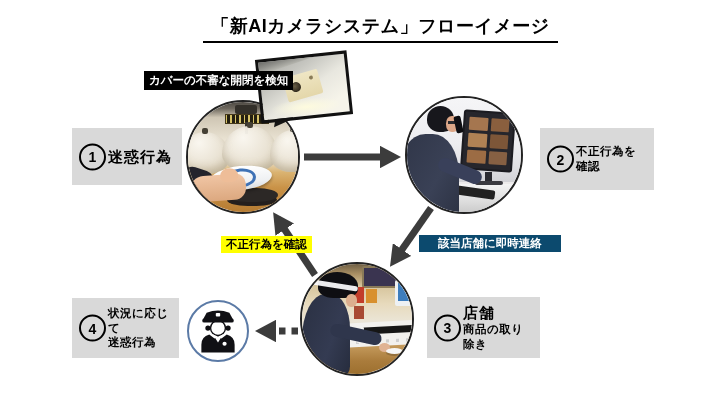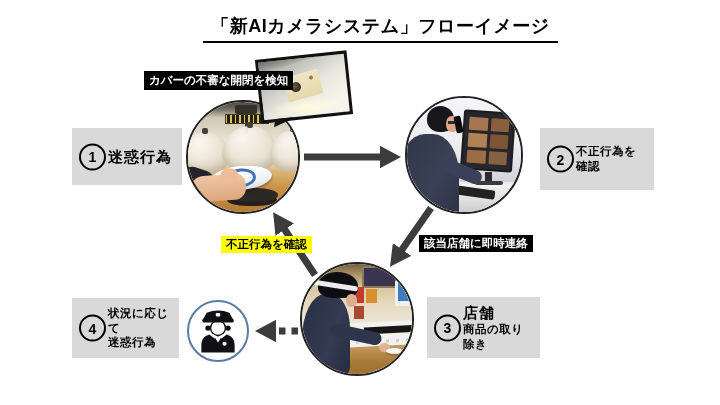--- a/index.html
+++ b/index.html
@@ -24,21 +24,21 @@
   .box1{left:72px;top:128px;width:110px;height:57px;}
   .box2{left:540px;top:128px;width:114px;height:62px;}
   .box3{left:427px;top:297px;width:113px;height:61px;}
   .box4{left:72px;top:298px;width:107px;height:60px;}
 
   
   .tag{position:absolute;z-index:6;font-weight:bold;font-size:11.5px;line-height:1.3;
        padding:2px 5px;white-space:nowrap;}
   .tag-black{left:144px;top:71px;background:#000000;color:#ffffff;}
   .tag-yellow{left:221px;top:236px;background:#ffff00;color:#000000;padding:1px 5px;}
-  .tag-red{left:419px;top:235px;background:#000000;color:#ffffff;padding:1px 5px;}
+  .tag-red{left:419px;top:235px;background:#0c4a6e;color:#ffffff;padding:1px 19px;}
 
   
   .photo-circle{position:absolute;border-radius:50%;overflow:hidden;z-index:2;
                 border:2px solid #232323;box-sizing:border-box;}
   .photo-circle *{position:absolute;}
   .circ1{left:186px;top:100px;width:114px;height:114px;}
   .circ2{left:405px;top:96px;width:118px;height:118px;}
   .circ3{left:300px;top:262px;width:114px;height:114px;}
 
   

